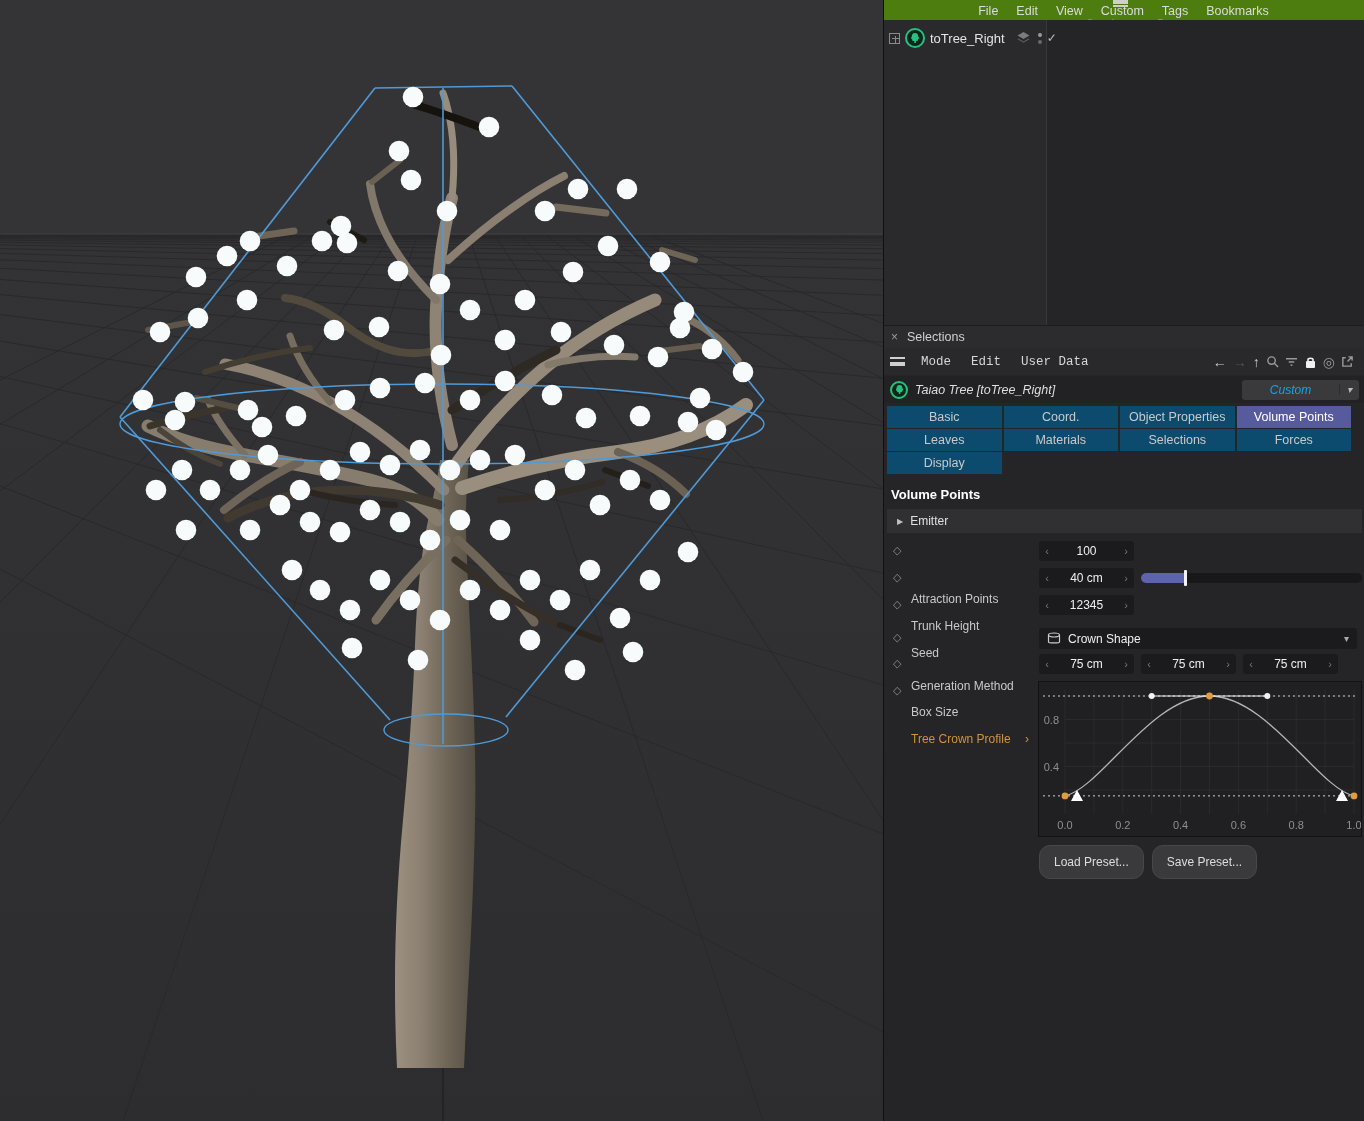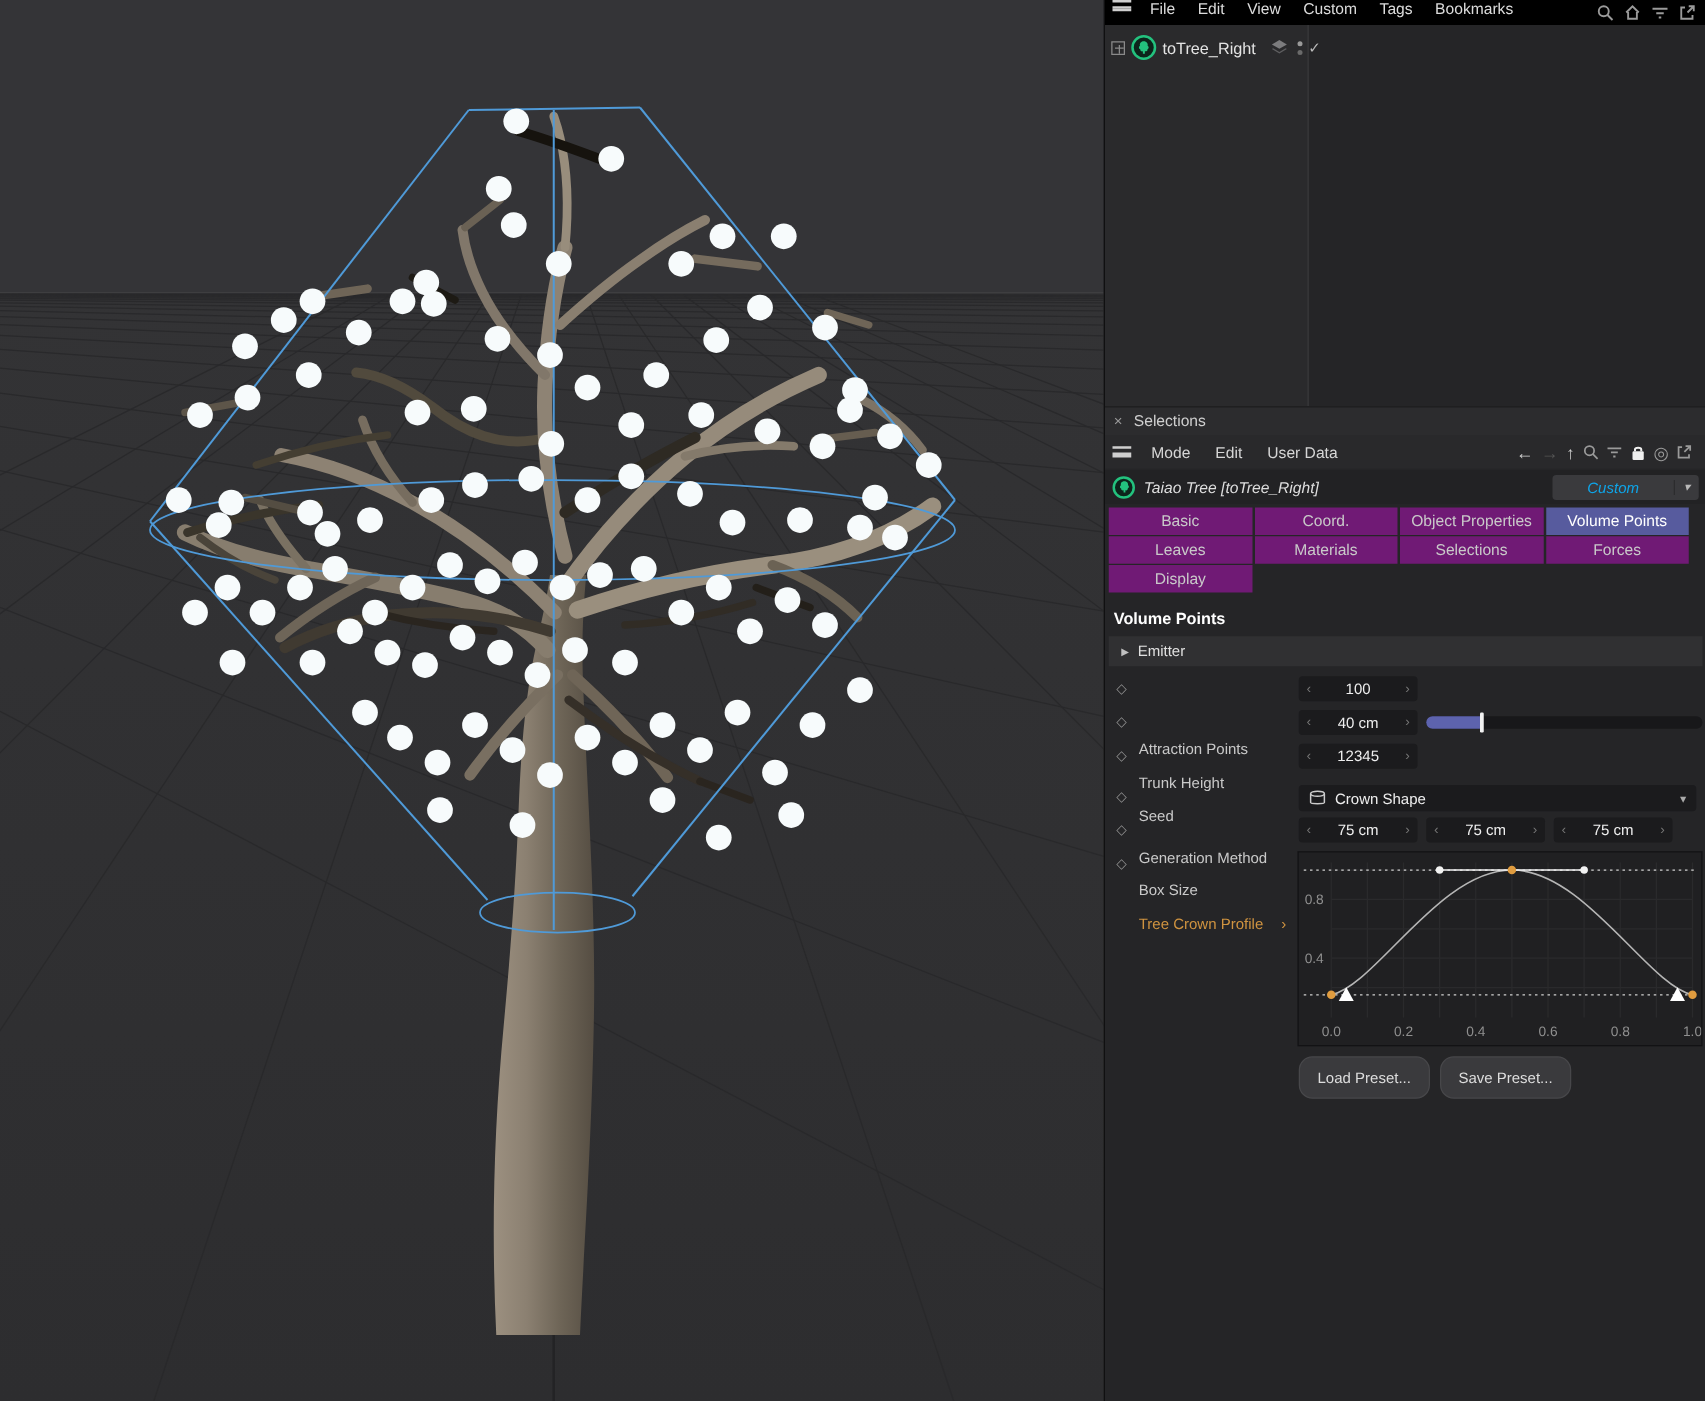--- a/index.html
+++ b/index.html
@@ -7,21 +7,21 @@
   body { font-family:"Liberation Sans", sans-serif; }
   #app { position:relative; width:1364px; height:1121px; overflow:hidden; background:#252527; color:#d6d6d6; font-size:12px; }
 
   
   #viewport { position:absolute; left:0; top:0; width:883px; height:1121px; background:#333335; }
   #viewport svg { display:block; }
 
   
   #right { position:absolute; left:883px; top:0; width:481px; height:1121px; background:#252527; border-left:1px solid #101011; }
 
-  #menubar { position:absolute; left:0; top:0; width:481px; height:20px; background:#000000; display:flex; padding:0 8px 0 6px; }
+  #menubar { position:absolute; left:0; top:0; width:481px; height:20px; background:#4d7c0f; display:flex; align-items:center; padding:0 8px 0 6px;flex-direction:column; }
   #menubar .mitem { color:#dcdcdc; font-size:12.5px; padding:0 9px; cursor:default; }
   #menubar .spacer { flex:1; }
   .hamburger { width:15px; height:9px; border-top:2px solid #cfcfcf; border-bottom:2px solid #cfcfcf; position:relative; margin-right:6px; }
   .hamburger::after { content:""; position:absolute; left:0; top:2.5px; width:15px; height:2px; background:#cfcfcf; }
   .mb-icons { display:flex; gap:8px; align-items:center; }
   .icon-svg { display:inline-block; line-height:0; }
 
   
   #om { position:absolute; left:0; top:20px; width:481px; height:305px; background:#252527;text-decoration:underline; }
   #om .leftcol { position:absolute; left:0; top:0; width:163px; height:305px; background:#2a2a2c; border-right:1px solid #39393b; }
@@ -34,33 +34,33 @@
   .plusbox { width:11px; height:11px; border:1px solid #8a8a8a; position:relative; margin-left:3px; }
   .plusbox::before { content:""; position:absolute; left:2px; top:4.5px; width:7px; height:1px; background:#8a8a8a; }
   .plusbox::after { content:""; position:absolute; left:4.5px; top:2px; width:1px; height:7px; background:#8a8a8a; }
 
   
   #attr-title { position:absolute; left:0; top:325px; width:481px; height:23px; background:#2c2c2e; border-top:1px solid #1c1c1e; display:flex; align-items:center; gap:9px; padding:0 7px; }
   #attr-title .x { color:#9b9b9b; font-size:12px; cursor:default; }
   #attr-title .t { color:#cfcfcf; font-size:12.5px; }
 
   #attr-toolbar { position:absolute; left:0; top:348px; width:481px; height:27px; background:#29292b; display:flex; align-items:center; padding:0 8px 0 6px; }
-  #attr-toolbar .mitem { color:#d6d6d6; font-size:12.5px; padding:0 10px; }
+  #attr-toolbar .mitem { color:#d6d6d6; font-size:12.5px; padding:0 10px;font-family:Liberation Mono, monospace; }
   #attr-toolbar .spacer { flex:1; }
   .tb-ic { color:#9a9a9a; font-size:14px; padding:0 3px; }
   .tb-ic.dim { color:#555; }
 
   #attr-objrow { position:absolute; left:0; top:376px; width:481px; height:27px; background:#222224; display:flex; align-items:center; gap:7px; padding:0 6px;font-style:italic; }
   #attr-objrow .name { color:#dedede; font-size:12.5px; }
   #custom-dd { position:absolute; right:6px; top:3.5px; width:117px; height:20px; background:#3a3a3d; border-radius:3px; display:flex; align-items:center; }
   #custom-dd .val { flex:1; text-align:center; color:#0ea5e9; }
   #custom-dd .chev { width:20px; text-align:center; color:#b9b9b9; border-left:1px solid #2c2c2e; font-size:10px; }
 
   #tabs { position:absolute; left:3px; top:406px; width:464px; display:grid; grid-template-columns:repeat(4,1fr); gap:1px 2px; }
-  .tab { height:22px; background:#701a75; color:#c9c9c9; display:flex; align-items:center; justify-content:center; font-size:12.5px; cursor:default; }
+  .tab { height:22px; background:#0c4a6e; color:#c9c9c9; display:flex; align-items:center; justify-content:center; font-size:12.5px; cursor:default; }
   .tab.active { background:#575b9e; color:#fff; }
 
   #vp-heading { position:absolute; left:7px; top:487px; color:#ffffff; font-weight:bold; font-size:13px; }
   #emitter { position:absolute; left:3px; top:509px; width:475px; height:24px; background:#303032; display:flex; align-items:center; gap:7px; padding:0 10px; color:#e0e0e0; }
   #emitter .tri { font-size:8px; color:#c0c0c0; }
 
   .prow { position:absolute; left:0; width:481px; height:22px; }
   .prow .dia { position:absolute; left:9px; top:3px; color:#8f8f8f; font-size:11px; }
   .prow .lab { position:absolute; left:27px; top:3px; color:#c9c9c9;margin-top:48px; }
   .prow .lab.orange { color:#cf9340; }

